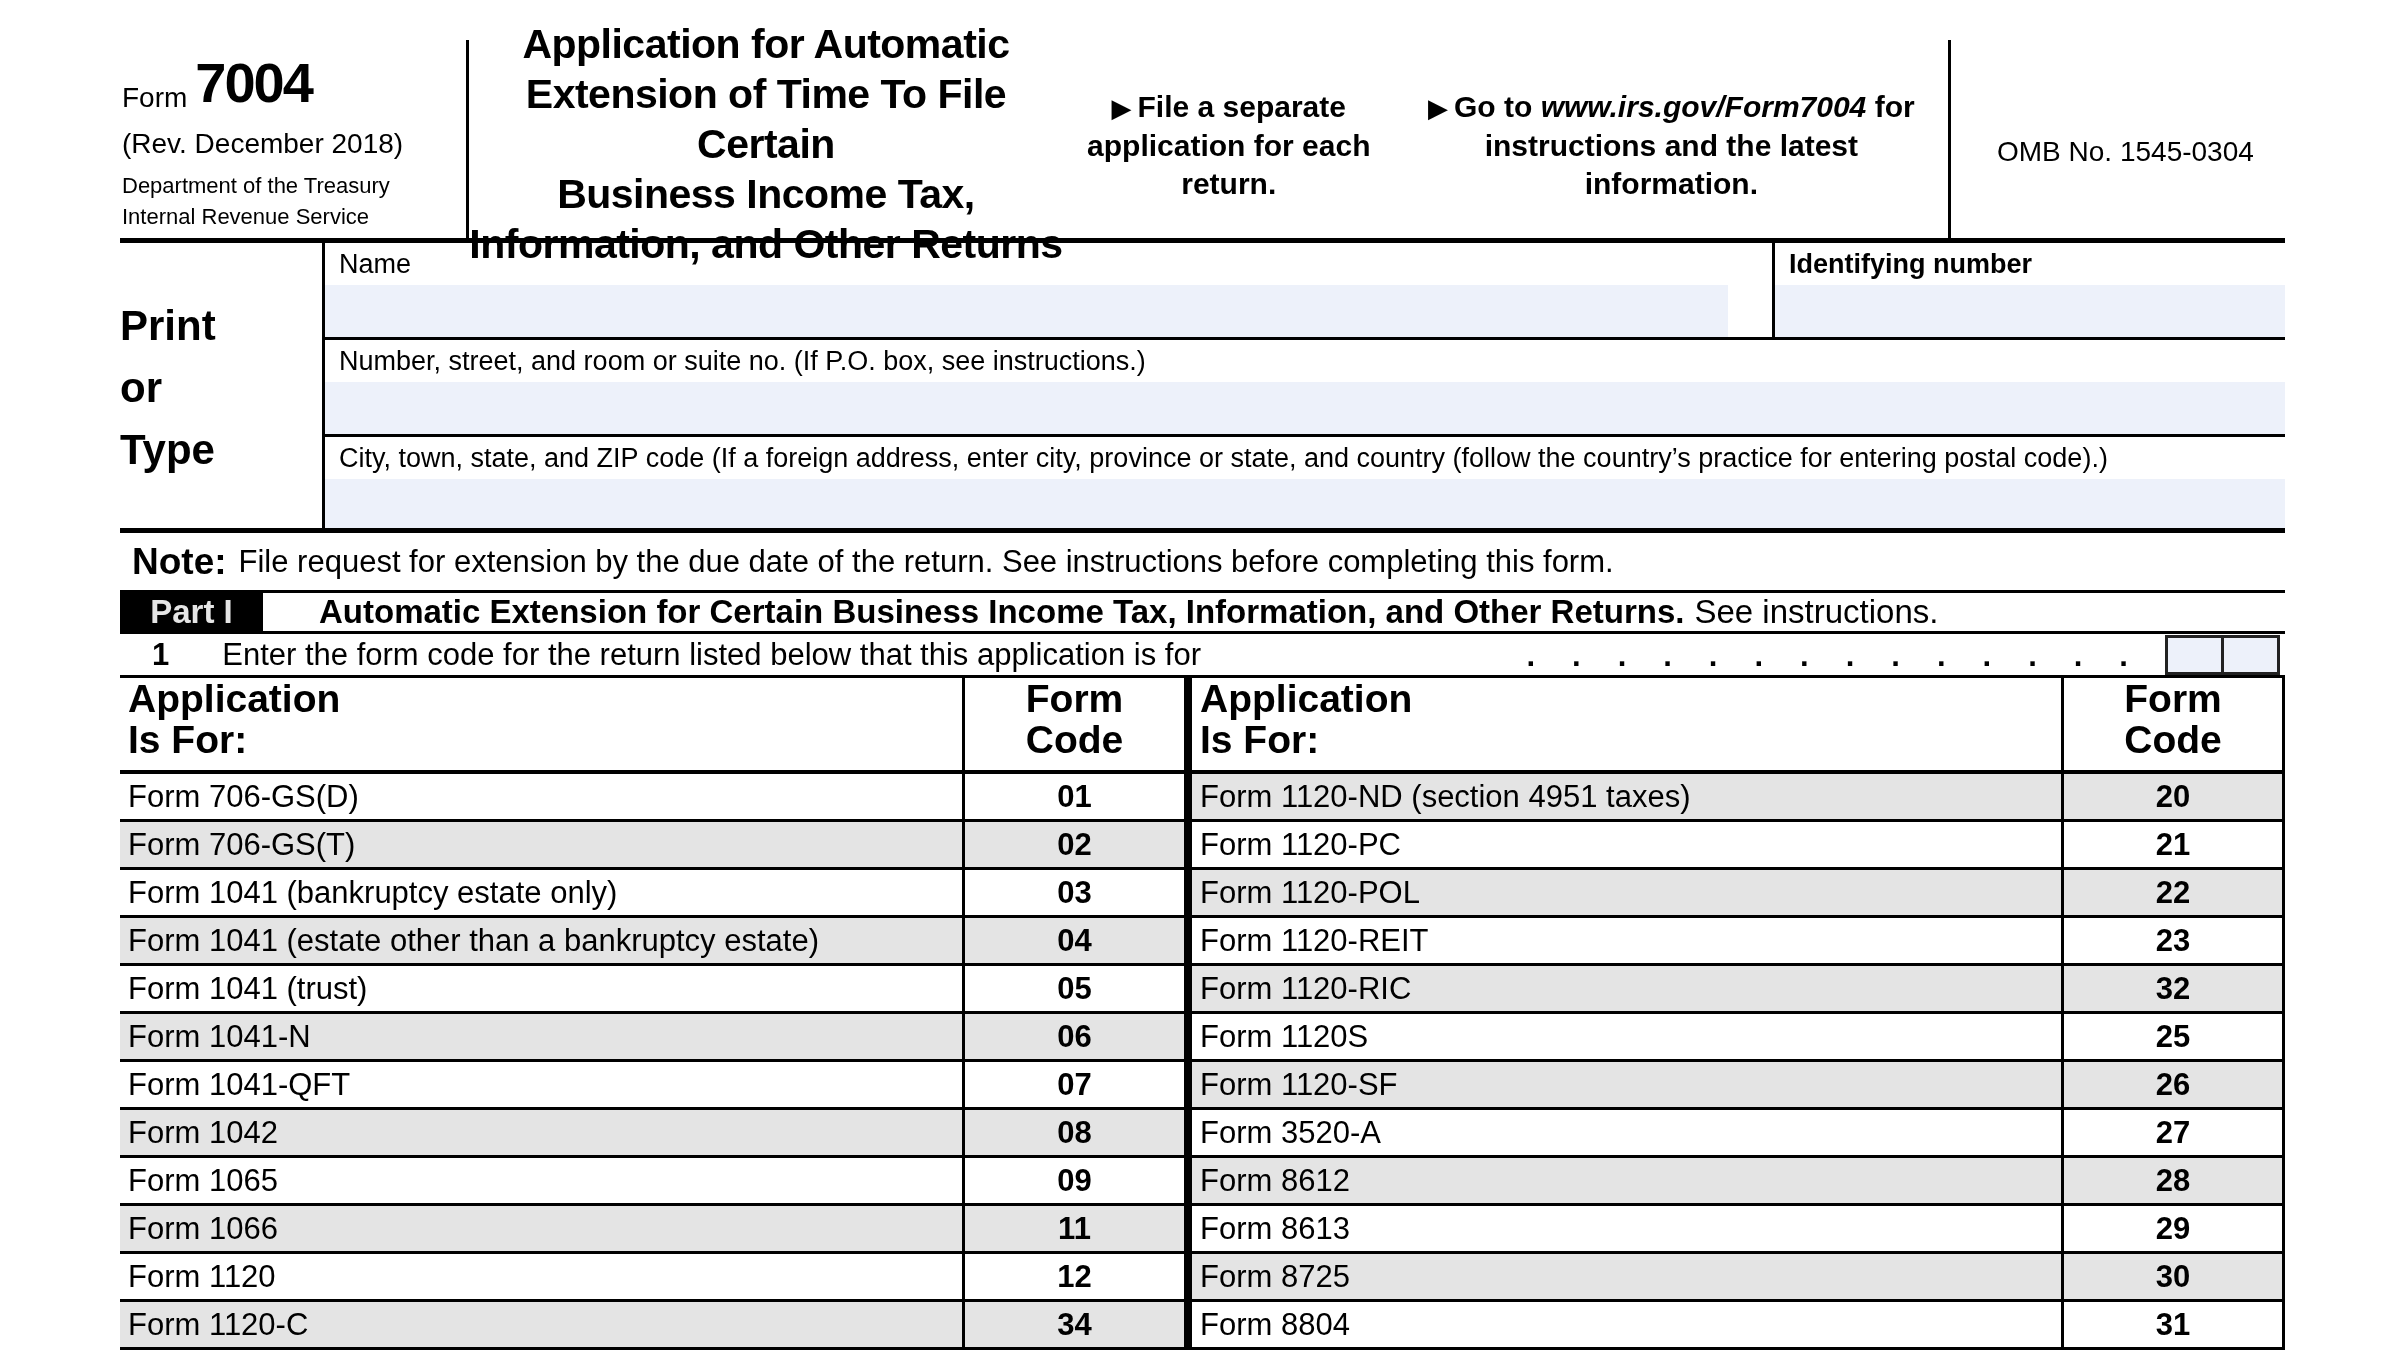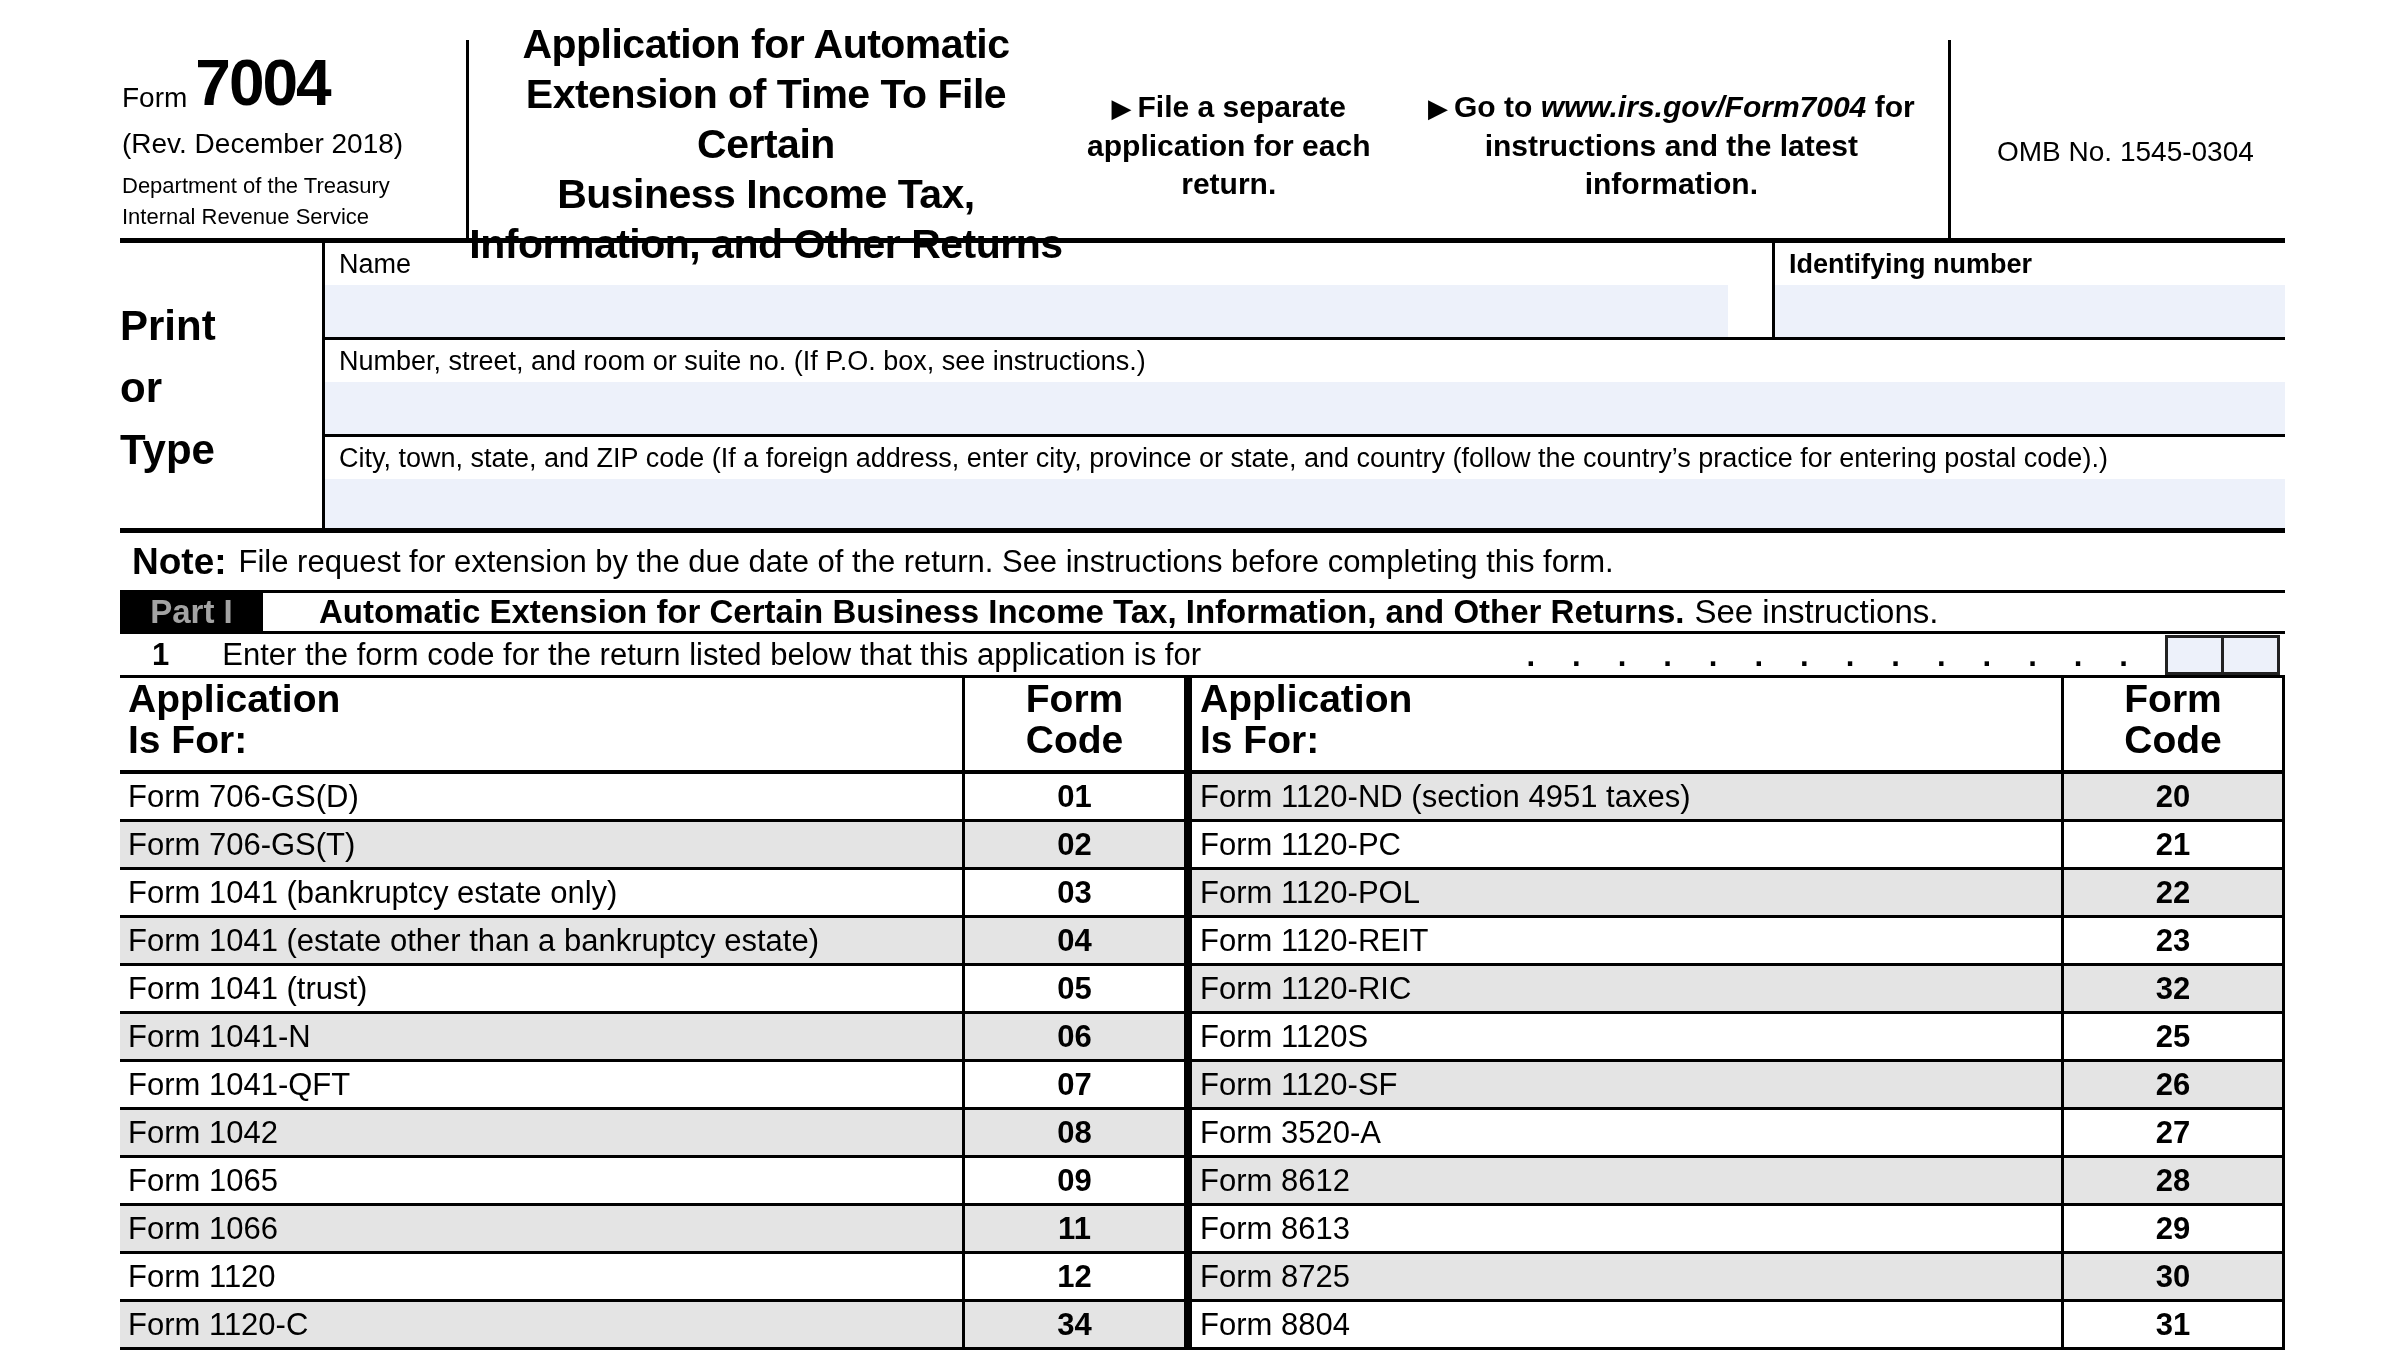--- a/index.html
+++ b/index.html
@@ -11,21 +11,21 @@
   html,body{background:#ffffff;}
   body{font-family:"Liberation Sans","DejaVu Sans",sans-serif;color:var(--ink);}
   .page{position:relative;width:2400px;height:1350px;background:#fff;overflow:hidden;}
 
   
   .header{position:absolute;left:120px;top:40px;width:2165px;height:203px;
           border-bottom:5px solid var(--ink);display:flex;}
   .h-left{width:349px;border-right:3px solid var(--ink);padding:6px 10px 0 2px;}
   .form-no-row{display:flex;align-items:flex-end;}
   .form-word{font-size:28px;line-height:28px;padding-bottom:8px;}
-  .form-number{font-size:64px;font-weight:bold;letter-spacing:-2px;line-height:74px;margin-left:8px;}
+  .form-number{font-size:56px;font-weight:bold;letter-spacing:-2px;line-height:74px;margin-left:8px;}
   .rev{font-size:28px;margin-top:8px;}
   .agency{font-size:22px;line-height:31px;margin-top:10px;}
   .h-center{flex:1;border-right:3px solid var(--ink);display:flex;flex-direction:row;
             align-items:center;text-align:center;padding-top:10px;}
   .title{font-size:41px;font-weight:bold;line-height:50px;letter-spacing:-0.5px;}
   .bullet{font-size:30px;font-weight:bold;line-height:38px;margin-top:2px;}
   .bullet .arrow{font-size:26px;margin-right:6px;}
   .bullet .url{font-style:italic;}
   .h-right{width:334px;}
   .omb{font-size:28px;padding:96px 0 0 46px;white-space:nowrap;}
@@ -49,21 +49,21 @@
   
   .note{position:absolute;left:120px;top:533px;width:2165px;height:57px;
         display:flex;align-items:center;}
   .note-label{font-size:37px;font-weight:bold;margin-right:12px;margin-left:12px;}
   .note-text{font-size:31px;}
 
   
   .part1{position:absolute;left:120px;top:590px;width:2165px;height:44px;
          border-top:3px solid var(--ink);border-bottom:3px solid var(--ink);
          display:flex;align-items:stretch;}
-  .part1-box{width:143px;background:var(--ink);color:#a3a3a3;font-size:33px;font-weight:bold;
+  .part1-box{width:143px;background:var(--ink);color:#e5e5e5;font-size:33px;font-weight:bold;
              display:flex;align-items:center;justify-content:center;}
   .part1-title{font-size:33px;line-height:38px;padding-left:56px;display:flex;align-items:center;white-space:nowrap;}
   .part1-title .tb{font-weight:bold;}
   .part1-title .tr{font-weight:normal;margin-left:10px;}
 
   
   .line1{position:absolute;left:120px;top:634px;width:2165px;height:44px;
          border-bottom:3px solid var(--ink);display:flex;align-items:center;}
   .l1num{font-size:31px;font-weight:bold;padding-left:32px;}
   .l1text{font-size:31px;padding-left:53px;white-space:nowrap;}

